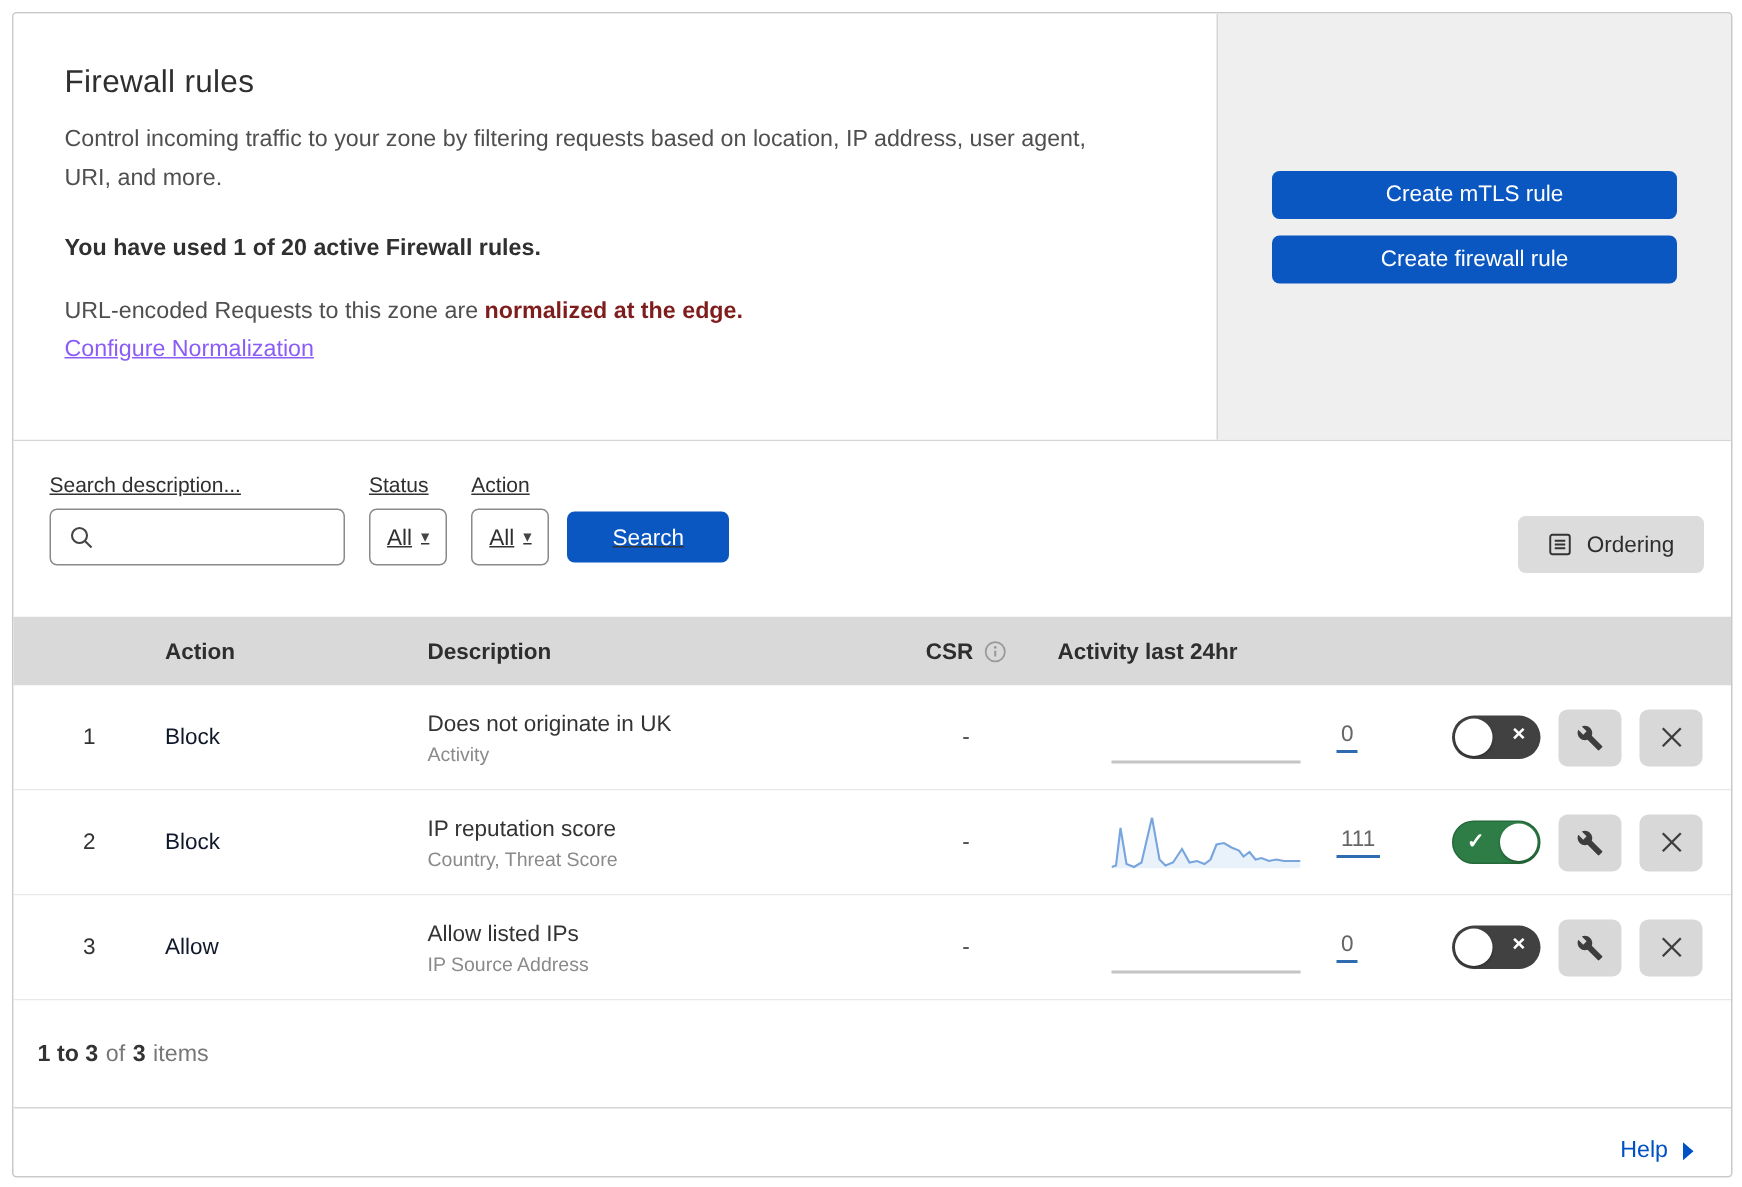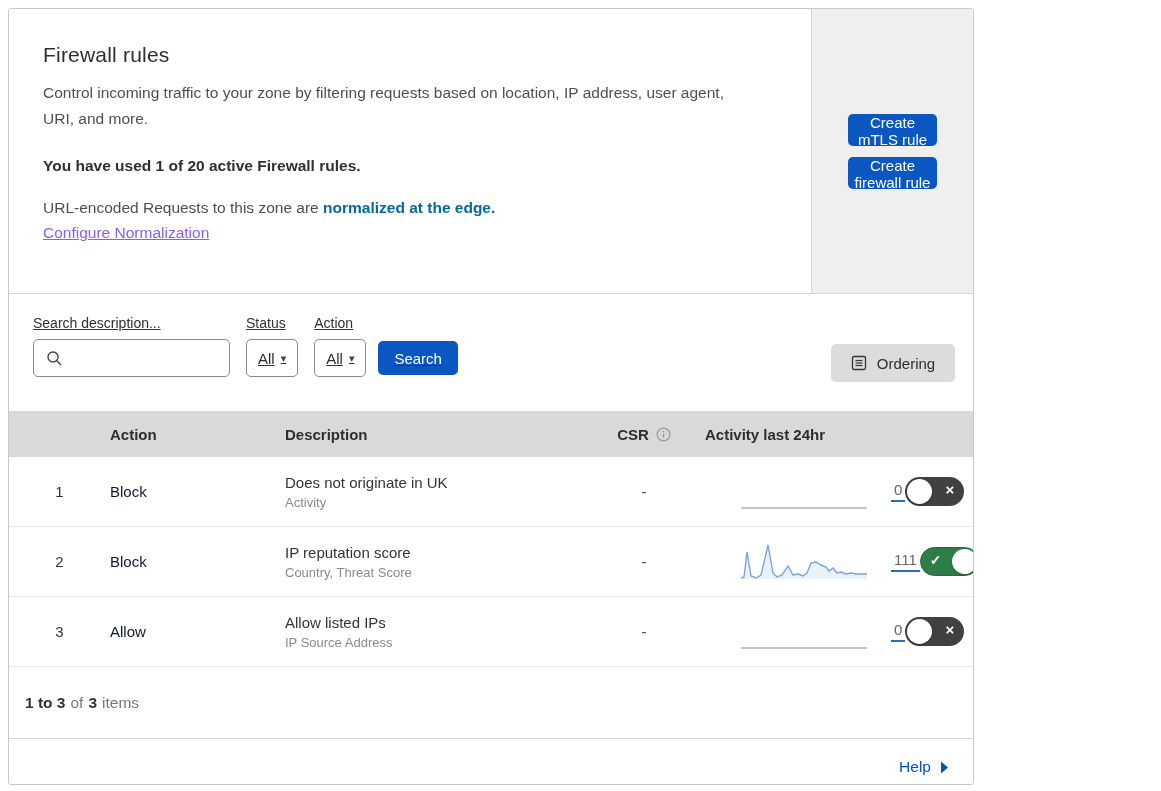--- a/index.html
+++ b/index.html
@@ -1,28 +1,28 @@
 <!DOCTYPE html>
 <html><head>
 <meta charset="utf-8">
 <style>
   * { box-sizing: border-box; margin: 0; padding: 0; }
   html, body { width: 1161px; height: 791px; background: #fff;
     font-family: "Liberation Sans", sans-serif; color: #333; }
-  .container { position: absolute; left: 8px; top: 8px; width: 966px; height: 777px;
+  .container { position: absolute; left: 8px; top: 8px; width: 1147px; height: 777px;
     border: 1px solid #c9c9c9; border-radius: 3px; background: #fff; overflow: hidden; }
 
   
   .top { display: flex; height: 285px; border-bottom: 1px solid #d5d5d5; }
   .top-left { flex: 0 0 803px; border-right: 1px solid #d5d5d5; padding: 34px 50px 0 34px; background:#fff; }
   .page-title { font-size: 21px; font-weight: 500; color: #2f2f2f; letter-spacing: .2px; }
   .page-desc { margin-top: 13px; font-size: 15.5px; color: #4f4f4f; line-height: 1.68; max-width: 710px; }
   .usage { margin-top: 25px; font-size: 15.5px; font-weight: bold; color: #303030; }
   .norm { margin-top: 24px; font-size: 15.5px; color: #4f4f4f; }
-  .norm b { color: #0369a1; }
+  .norm b { color: #7f1d1d; }
   .config-link { display: inline-block; margin-top: 7px; font-size: 15.5px;
     color: #8b5cf6; text-decoration: underline; cursor: pointer; }
   .top-right { flex: 1; background: #efefef; display: flex; flex-direction: column;
     justify-content: center; align-items: stretch; gap: 11px; padding: 0 36px; }
   .btn-primary { height: 32px; width: 100%; background: #0b57c2; border: none; border-radius: 5px;
     color: #fff; font-size: 15px; font-family: inherit; cursor: pointer; }
 
   
   .filters { position: relative; height: 117px; padding: 21px 18px 0 24px; background:#fff; }
   .filter-row { display: flex; align-items: flex-end; text-decoration: underline; }
@@ -30,21 +30,21 @@
   .flabel { font-size: 14px; color: #2f2f2f; margin-bottom: 8px; }
   .search-box { position: relative; width: 197px; height: 38px; border: 1px solid #8a8a8a;
     border-radius: 5px; background: #fff; }
   .search-box svg { position: absolute; left: 12px; top: 10px; }
   .search-input { position: absolute; left: 34px; top: 1px; width: 158px; height: 34px;
     border: none; outline: none; font-size: 15px; font-family: inherit; background: transparent; }
   .dropdown { height: 38px; border: 1px solid #8a8a8a; border-radius: 5px; background: #fff;
     display: flex; align-items: center; justify-content: center; gap: 6px; padding: 0 11px;
     font-size: 15px; color: #2f2f2f; cursor: pointer; }
   .caret { font-size: 11px; color: #444; line-height: 1; }
-  .btn-search { height: 34px; margin-bottom: 2px; margin-left: -4px; padding: 0 16px;
+  .btn-search { height: 34px; margin-bottom: 2px; margin-left: -4px; padding: 0 30px;
     background: #0b57c2; color: #fff; border: none; border-radius: 5px; font-size: 15px;
     font-family: inherit; cursor: pointer; }
   .btn-ordering { position: absolute; right: 18px; top: 50px; height: 38px; width: 124px;
     background: #dcdcdc; border: none; border-radius: 5px; display: flex; align-items: center;
     justify-content: center; gap: 10px; font-size: 15px; color: #2e2e2e; font-family: inherit; cursor: pointer; }
 
   
   .grid-cols { display: grid; grid-template-columns: 101px 175px 310px 98px 1fr; align-items: center; }
   .thead { height: 46px; background: #d9d9d9; font-size: 15px; font-weight: bold; color: #2e2e2e; }
   .th-csr { display: flex; align-items: center; justify-content: center; gap: 7px; }

